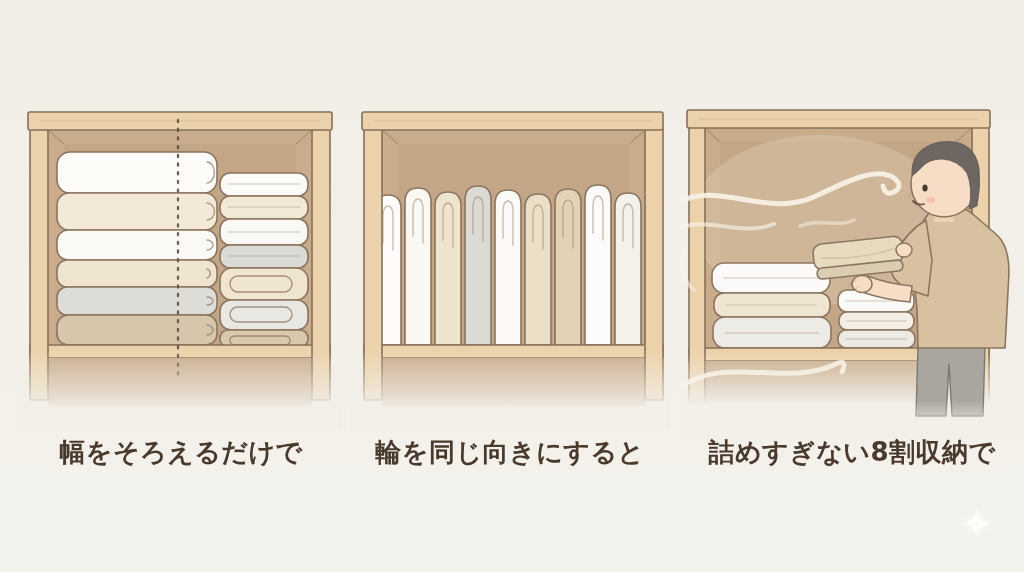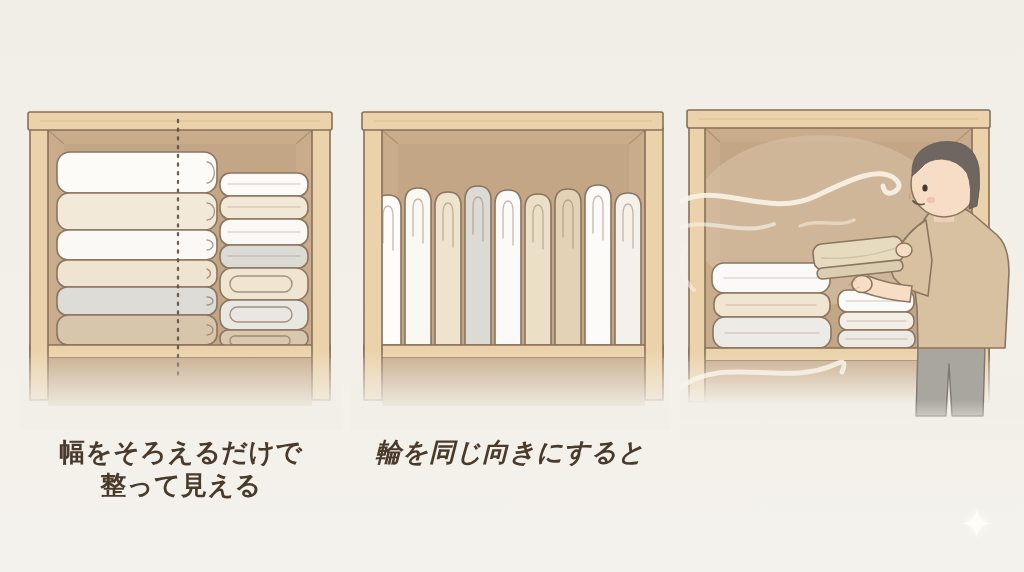--- a/index.html
+++ b/index.html
@@ -93,25 +93,24 @@
         <rect class="wood" x="10" y="28" width="18" height="272"></rect>
         <rect class="wood" x="292" y="28" width="18" height="272"></rect>
         <rect class="wood" x="8" y="12" width="304" height="18" rx="2"></rect>
         <path class="grain" d="M20,21 H300" fill="none"></path>
       </g>
       <path class="dashline" d="M158,20 V276" fill="none"></path>
       <rect x="0" y="250" width="322" height="80" fill="url(#fadeA)"></rect>
     </svg>
     <div class="caption">
       <span>幅をそろえるだけで</span>
-      <span>整って見える</span>
     </div>
   </div>
 
-  <div class="panel" style="left:350px;width:320px;height:440px;font-style:italic;">
+  <div class="panel" style="left:350px;width:320px;height:440px;">
     <svg width="320" height="330" viewBox="0 0 320 330">
       <defs>
         <linearGradient id="fadeB" x1="0" y1="0" x2="0" y2="1">
           <stop offset="0" stop-color="#f2efe8" stop-opacity="0"></stop>
           <stop offset="0.78" stop-color="#f2efe8" stop-opacity="1"></stop>
           <stop offset="1" stop-color="#f2efe8" stop-opacity="1"></stop>
         </linearGradient>
       </defs>
       <g>
         <rect class="interior" x="32" y="30" width="263" height="215"></rect>
@@ -221,17 +220,18 @@
         <circle class="skinfill" cx="264" cy="84" r="33"></circle>
         <path fill="var(--hair)" stroke="#5f5850" stroke-width="0.8" d="M232,76 Q230,48 260,42 Q294,38 299,68 Q301,86 297,106 L289,109 Q293,88 287,73 Q278,60 262,59 Q248,59 241,68 Q236,73 232,76 Z"></path>
         <ellipse cx="245" cy="88" rx="2.6" ry="3.6" fill="#443a31"></ellipse>
         <ellipse cx="251" cy="100" rx="4.5" ry="3" fill="#ecb3a0" opacity="0.6"></ellipse>
         <path d="M233,101 Q238,106 244,104" fill="none" stroke="#6b5648" stroke-width="1.8" stroke-linecap="round"></path>
         <path d="M231,93 q-3,2 -1,5" fill="none" stroke="#cf9f82" stroke-width="1.4" stroke-linecap="round"></path>
       </g>
       <rect x="0" y="300" width="344" height="40" fill="url(#fadeC2)"></rect>
     </svg>
     <div class="caption">
+      <span>詰めすぎない8割収納で</span>
     </div>
   </div>
 
   <div class="sparkle">✦</div>
 </div>
 
 </body></html>

